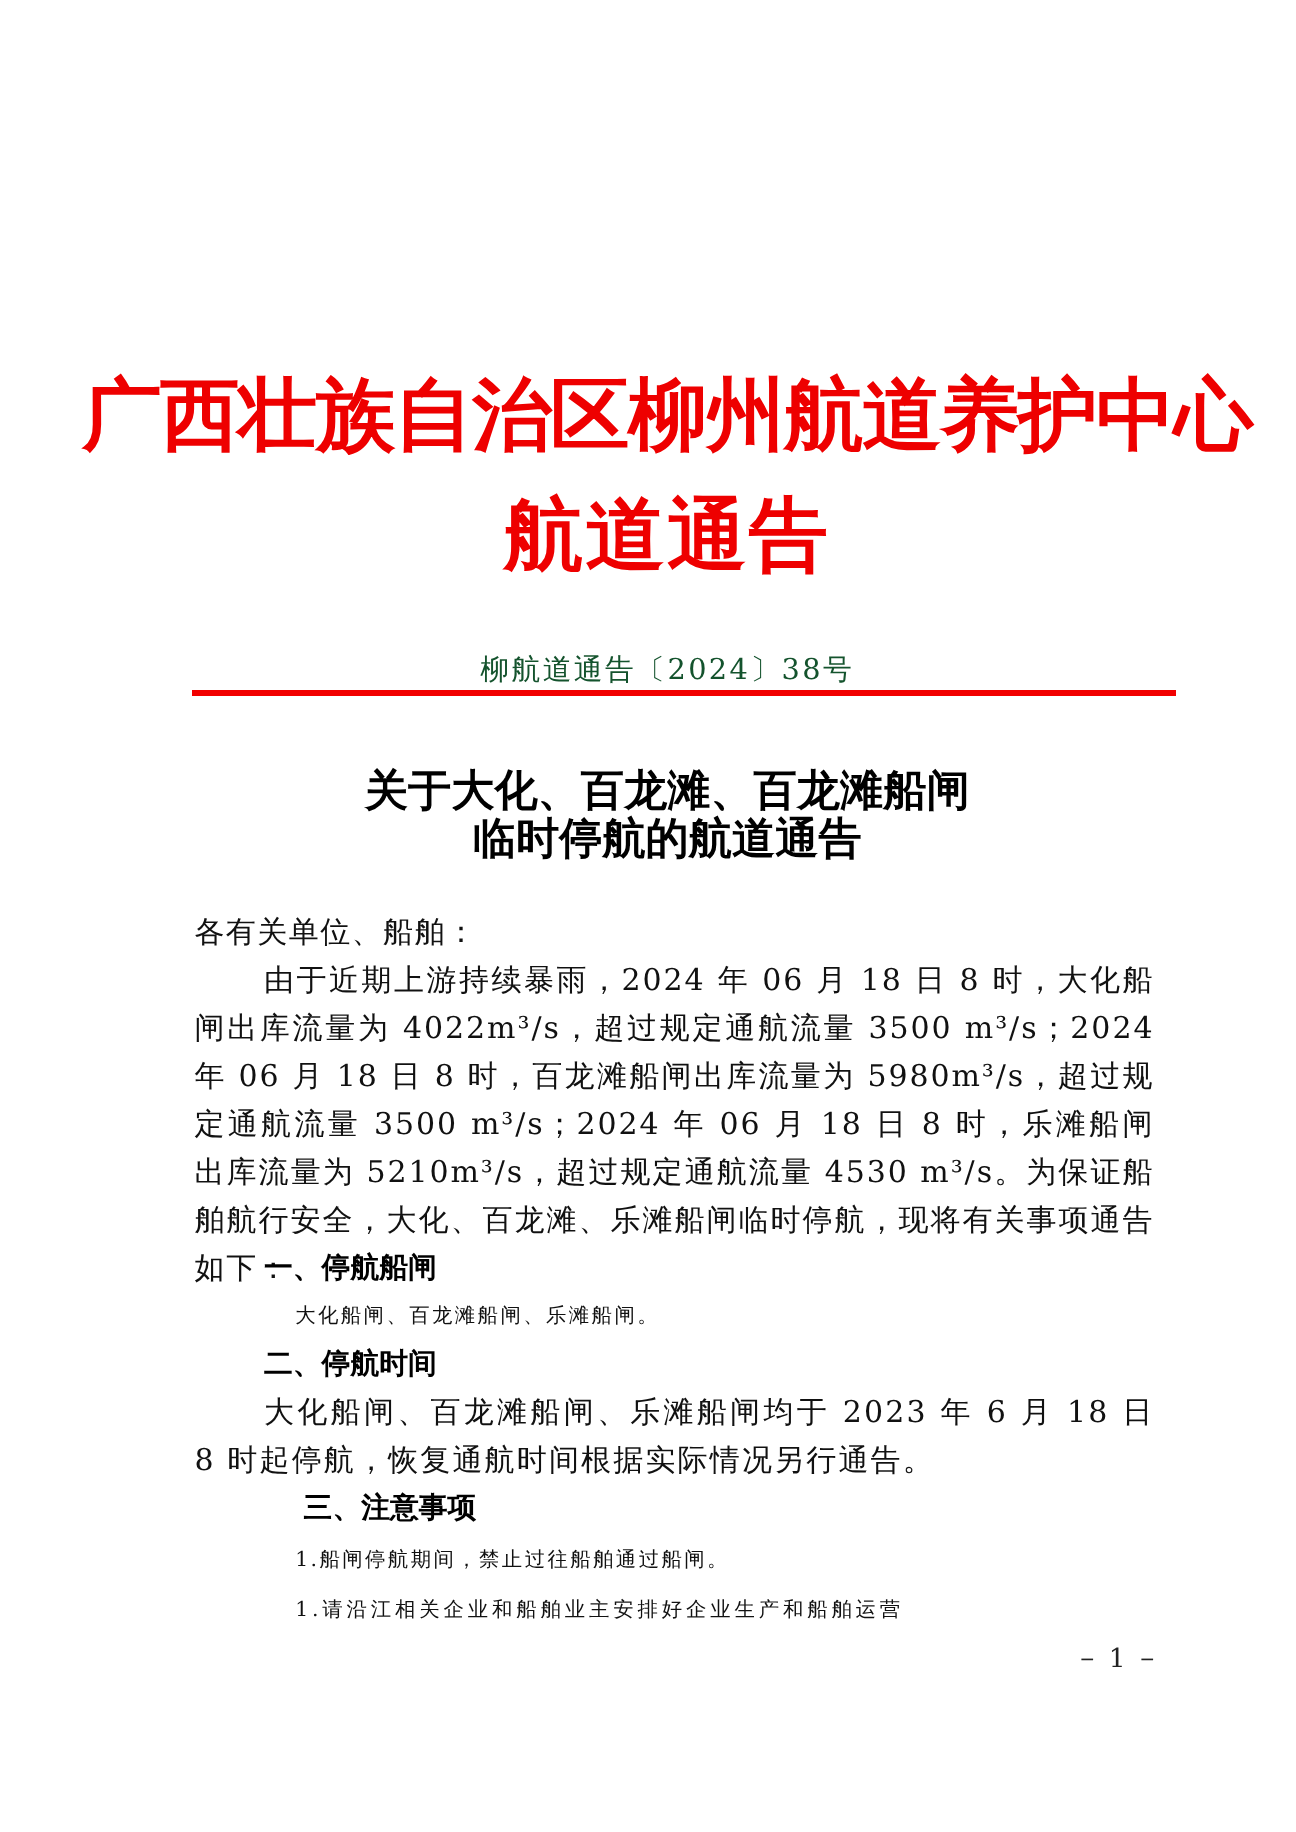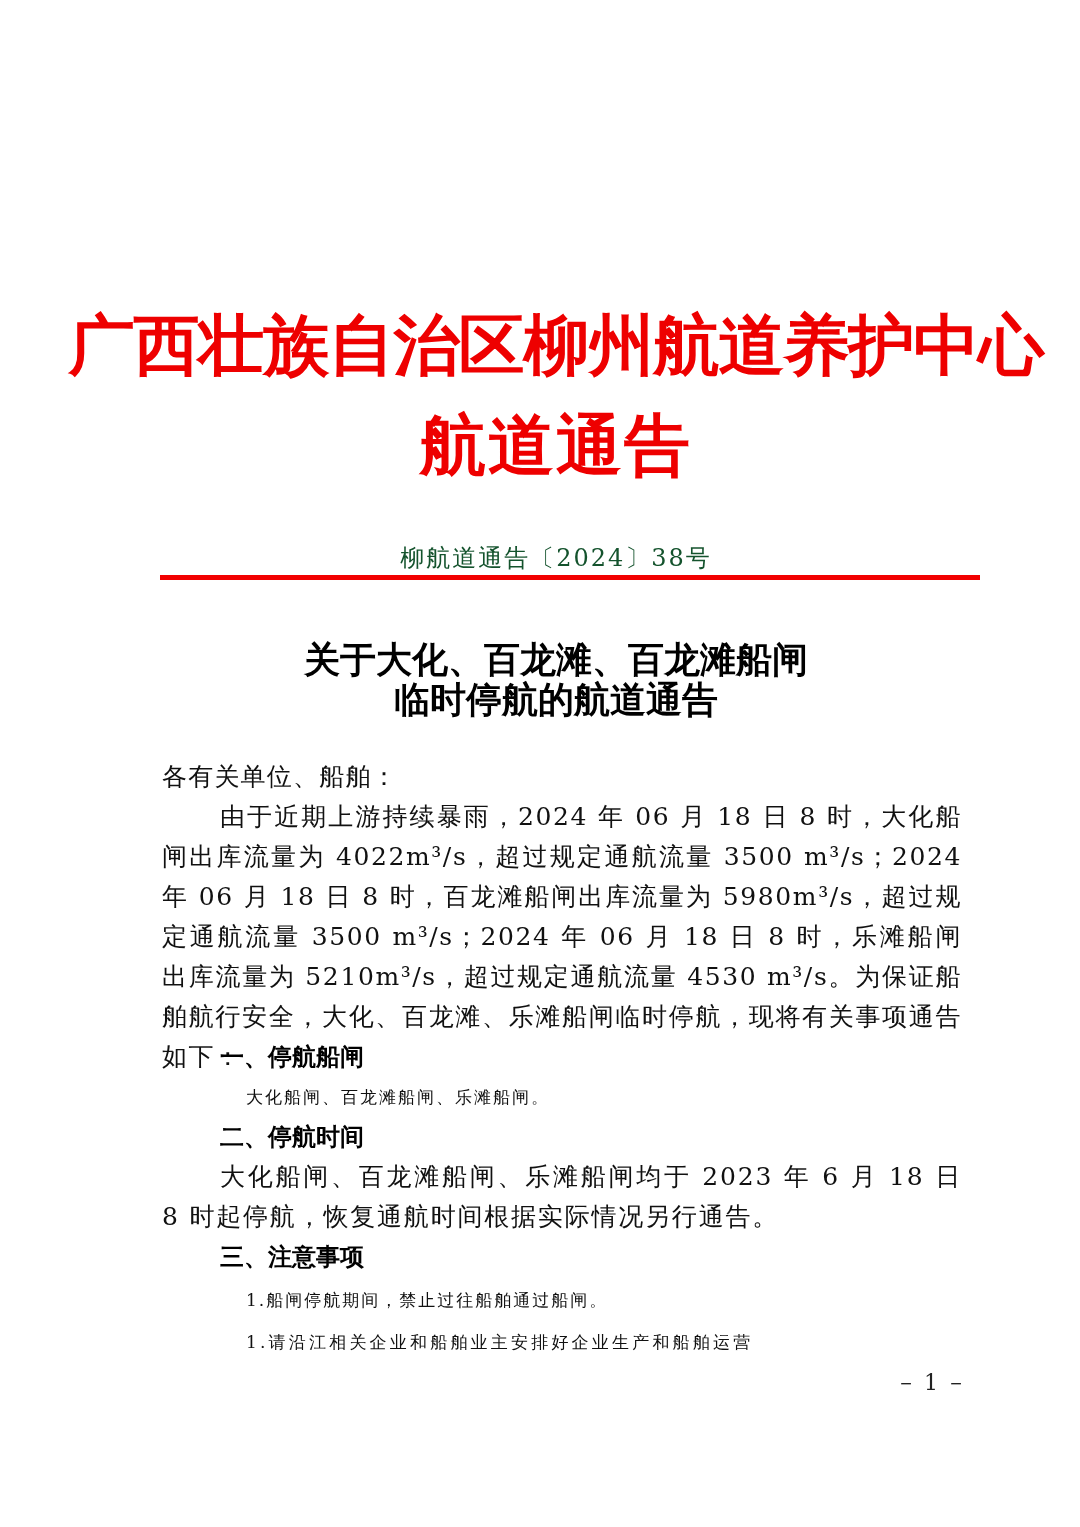--- a/index.html
+++ b/index.html
@@ -93,21 +93,21 @@
       position: absolute;
       left: 204px;
       font-family: Liberation Serif, serif;
       font-weight: bold;
       font-size: 24px;
       line-height: 40px;
       color: #000;
     }
     .h1 { top: 1037px; }
     .h2 { top: 1117px; }
-    .h3 { top: 1237px; }
+    .h3 { top: 1237px; margin-left: 33px; }
     .indent-line {
       position: absolute;
       left: 204px;
       font-size: 17px;
       line-height: 40px;
       letter-spacing: 2px;
       margin-left: 26px;
     }
     .sec1-text { top: 1077px; }
     .sec2-text {

